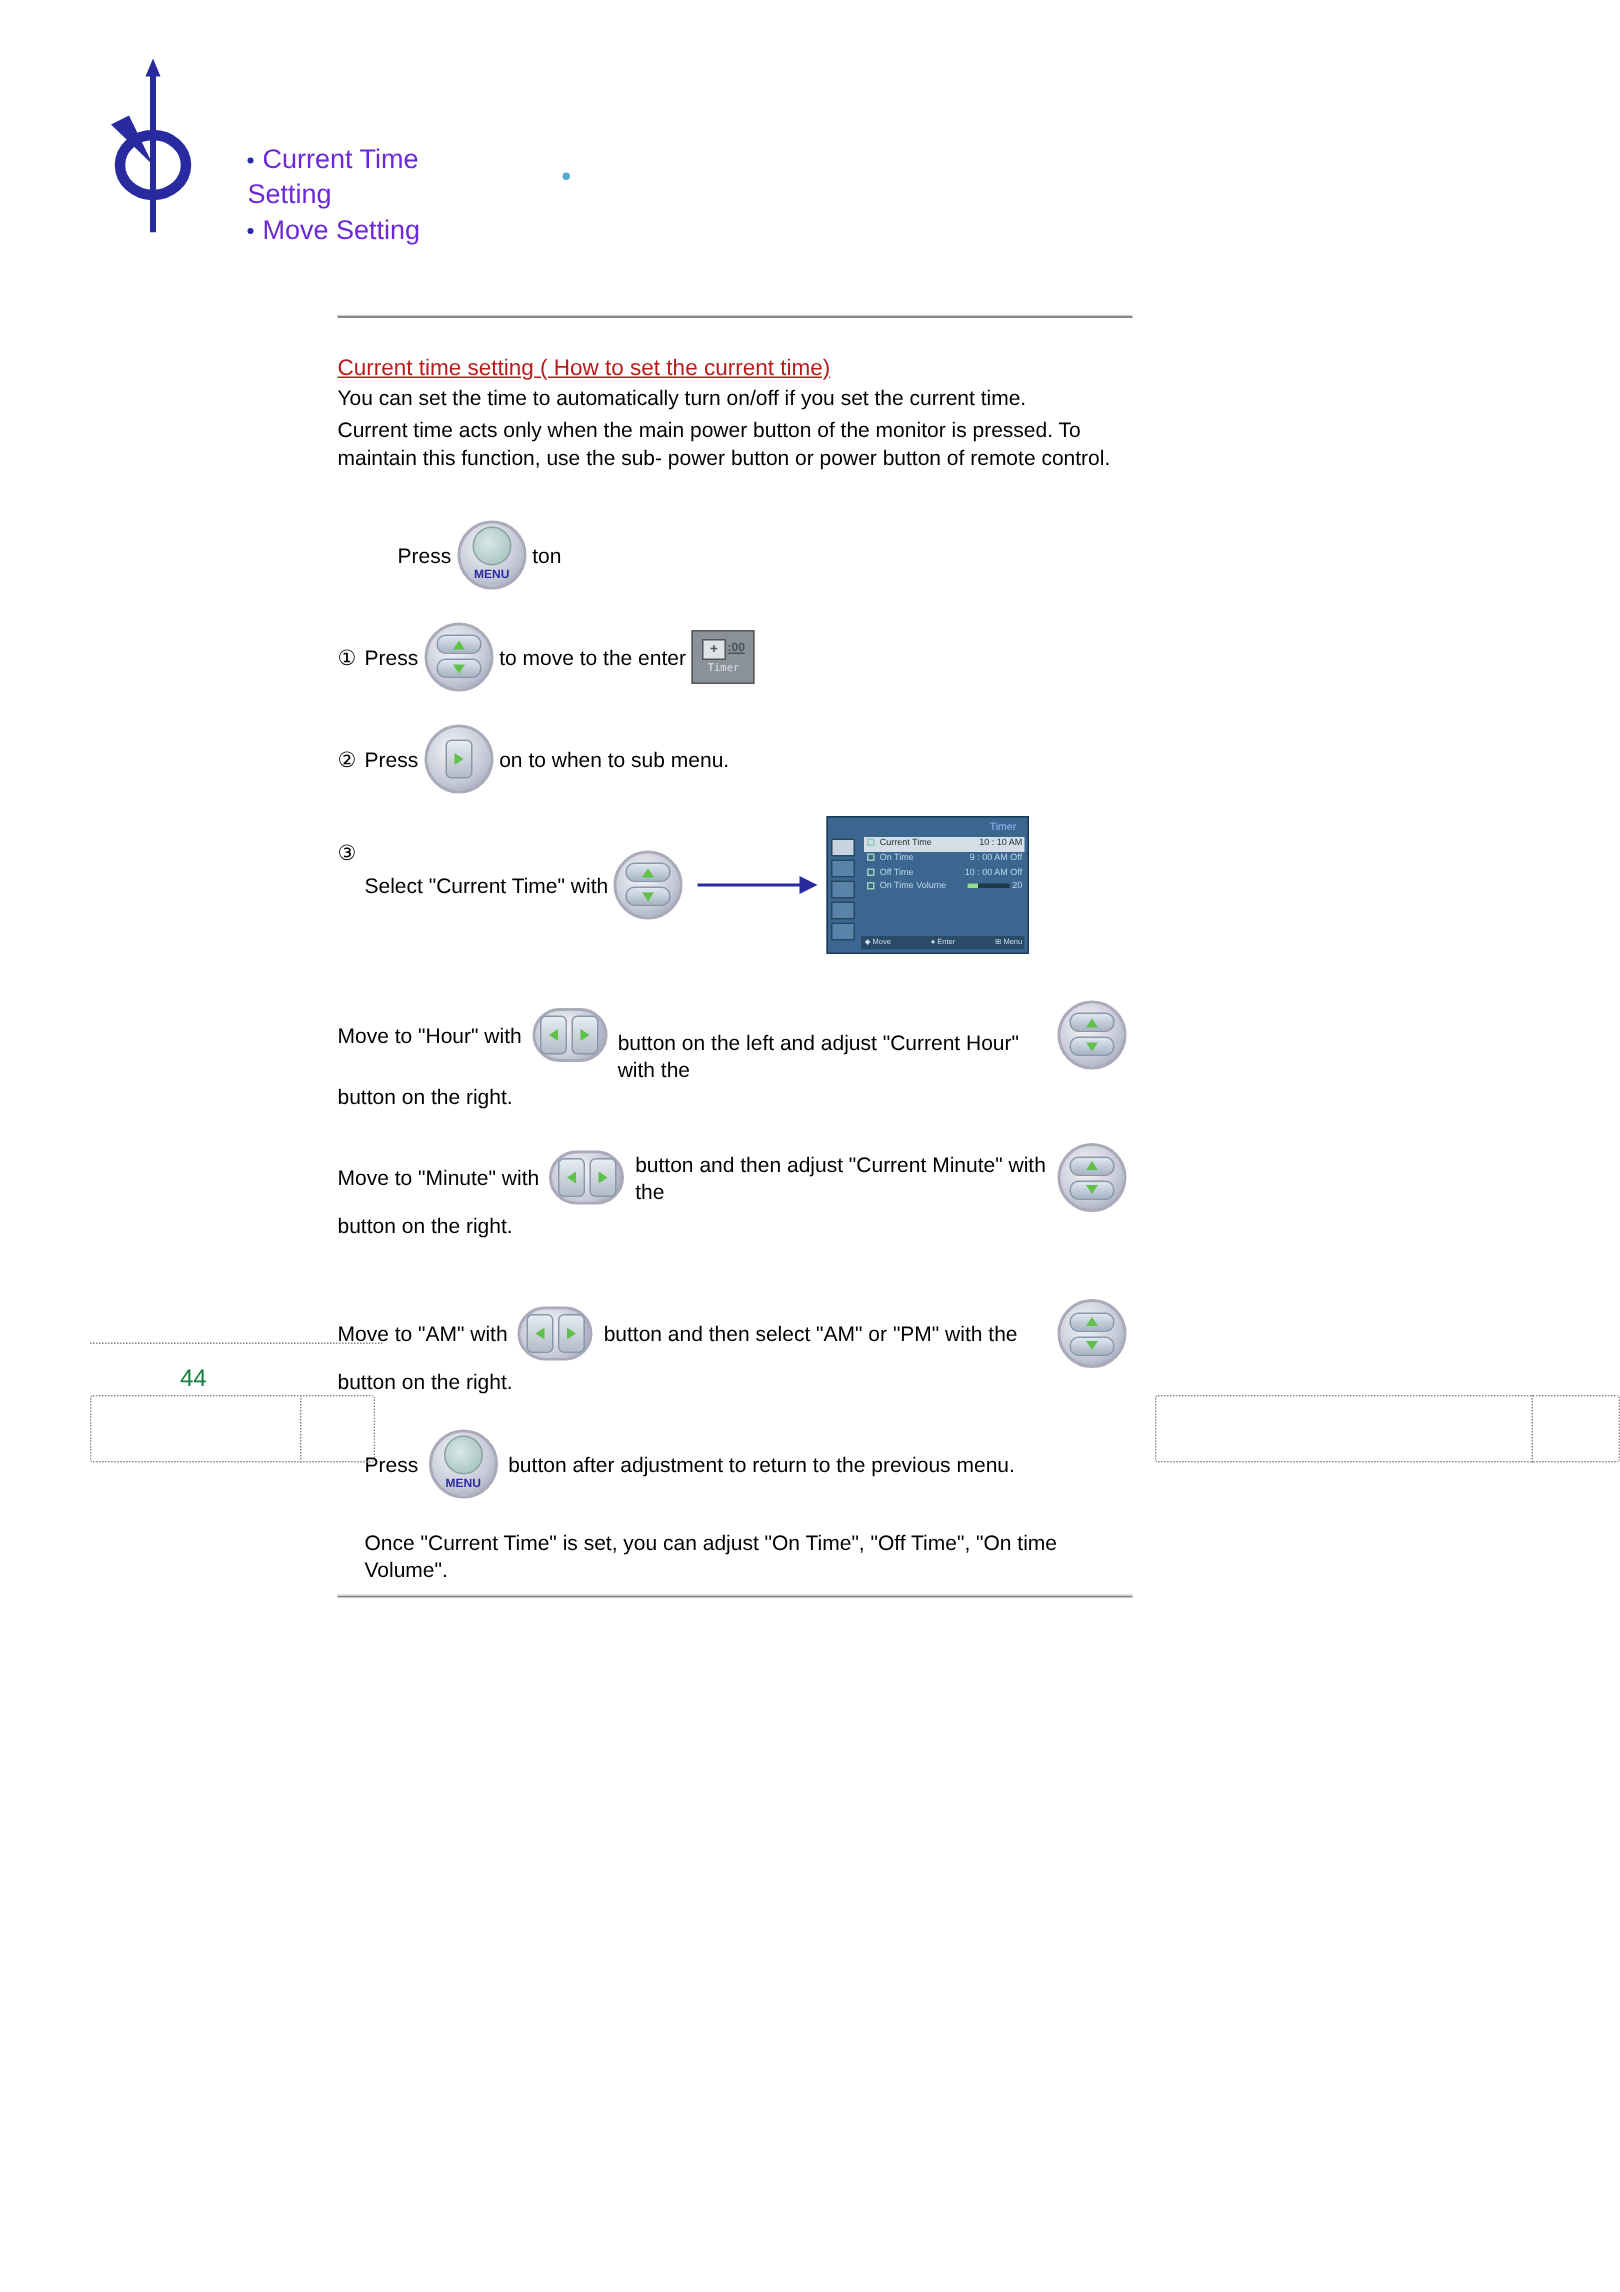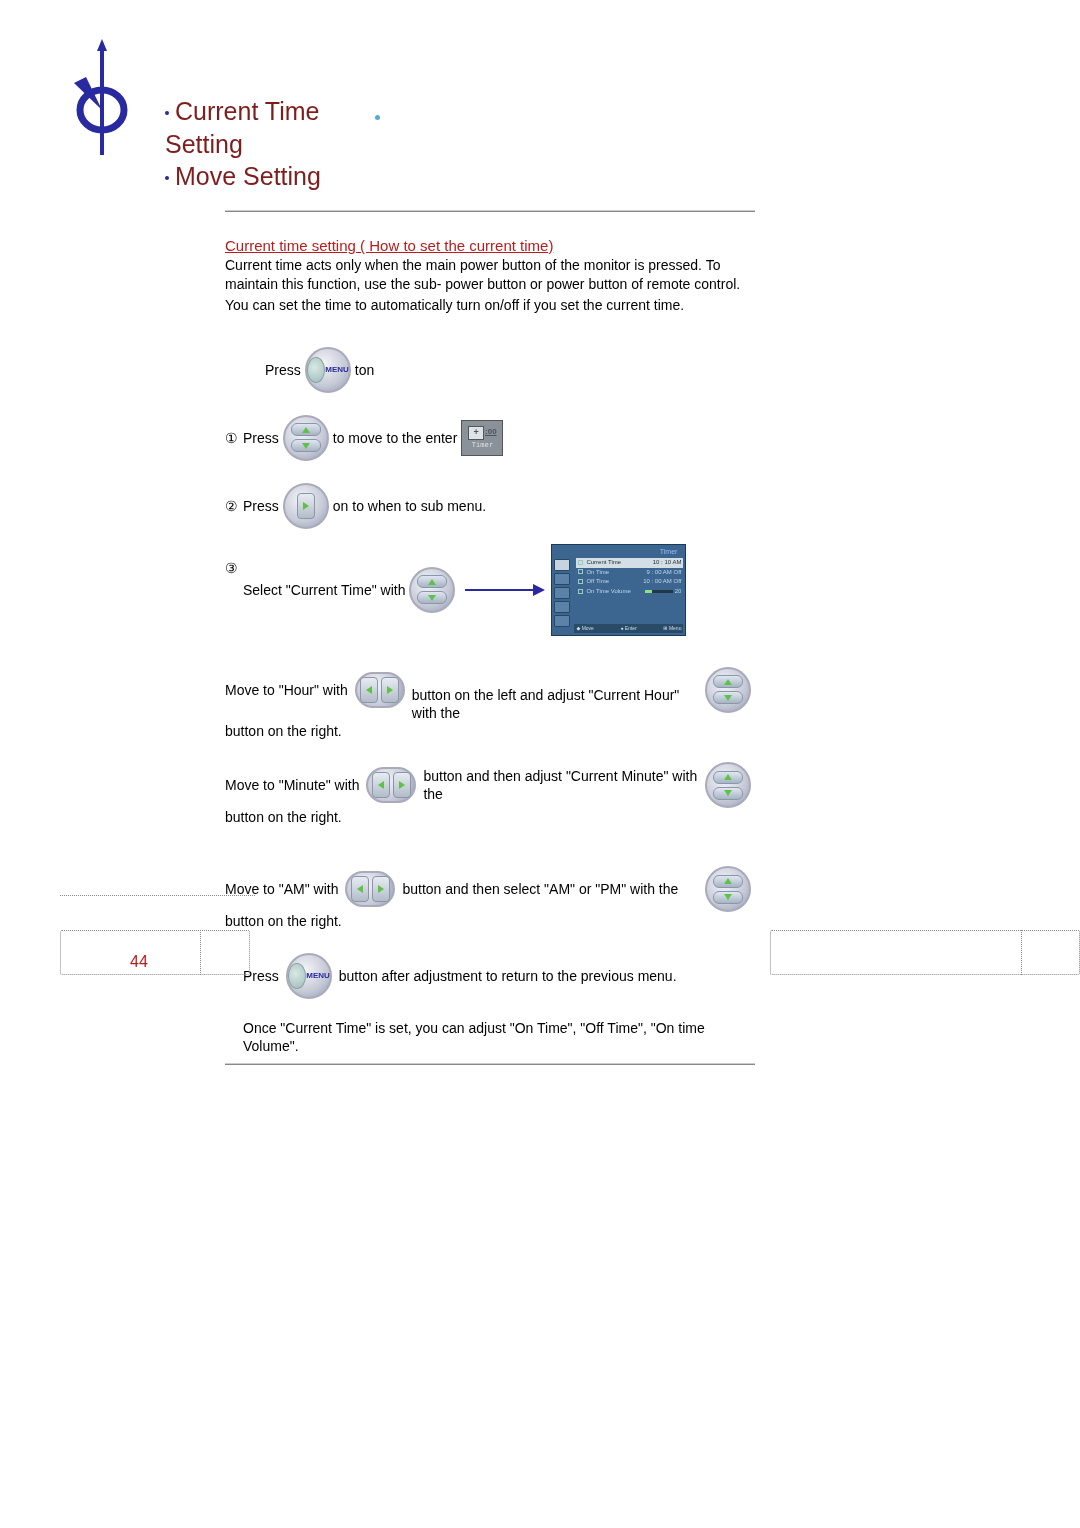--- a/index.html
+++ b/index.html
@@ -33,22 +33,22 @@
   .compass-icon svg {
     width: 100%;
     height: 100%;
   }
   .header-lines {
     position: absolute;
     top: 60px;
     left: 95px;
   }
   .header-line {
-    font-size: 25px;
-    color: #7f1d1d;
+    font-size: 18px;
+    color: #6d28d9;
     line-height: 1.3;
   }
   .bullet-dot {
     display: inline-block;
     width: 4px;
     height: 4px;
     border-radius: 50%;
     background: #2a2aa0;
     vertical-align: middle;
     margin-right: 6px;
@@ -126,21 +126,21 @@
     margin: 0 4px;
     vertical-align: middle;
   }
   .btn-menu {
     width: 46px;
     height: 46px;
     border-radius: 50%;
     border: 2px solid #aab;
     background: radial-gradient(circle at 40% 35%, #f5f5fa 0%, #c5c9d6 60%, #8f9ab0 100%);
     display: flex;
-    flex-direction: row;
+    flex-direction: column;
     align-items: center;
     justify-content: center;
     position: relative;
   }
   .btn-menu-inner {
     width: 26px;
     height: 26px;
     border-radius: 50%;
     background: radial-gradient(circle at 40% 40%, #d8e8e6 0%, #9ebcb8 100%);
     border: 1px solid #89a2a0;
@@ -396,24 +396,23 @@
   }
   .flow-line {
     display: flex;
     align-items: center;
     flex-wrap: wrap;
     gap: 3px;
   }
   .page-num {
     position: absolute;
     top: 911px;
-    left: 130px;
+    left: 120px;
     font-size: 16px;
-    color: #b91c1c;
-    margin-top: 42px;
+    color: #15803d;
   }
   .bottom-table {
     position: absolute;
     top: 930px;
     width: 190px;
     height: 45px;
     border: 1px dotted #888;
     border-radius: 2px;
   }
   .bottom-table.left {
@@ -467,22 +466,22 @@
     <div class="header-lines">
       <div class="header-line"><span class="bullet-dot"></span><span>Current Time Setting</span></div>
       <div class="header-line"><span class="bullet-dot"></span><span>Move Setting</span></div>
     </div>
   </div>
 
   <div class="content">
     <div class="hr"></div>
 
     <div class="heading-link">Current time setting ( How to set the current time)</div>
+    <div class="body-text">You can set the time to automatically turn on/off if you set the current time.</div>
     <div class="body-text">Current time acts only when the main power button of the monitor is pressed. To maintain this function, use the sub- power button or power button of remote control.</div>
-    <div class="body-text">You can set the time to automatically turn on/off if you set the current time.</div>
 
     <div class="steps">
 
       <div class="step-row">
         <div class="step-inner" style="margin-left:40px;">
           <span>Press</span>
           <span class="btn-icon">
             <span class="btn-menu">
               <span class="btn-menu-inner"></span>
               <span class="btn-menu-label">MENU</span>

